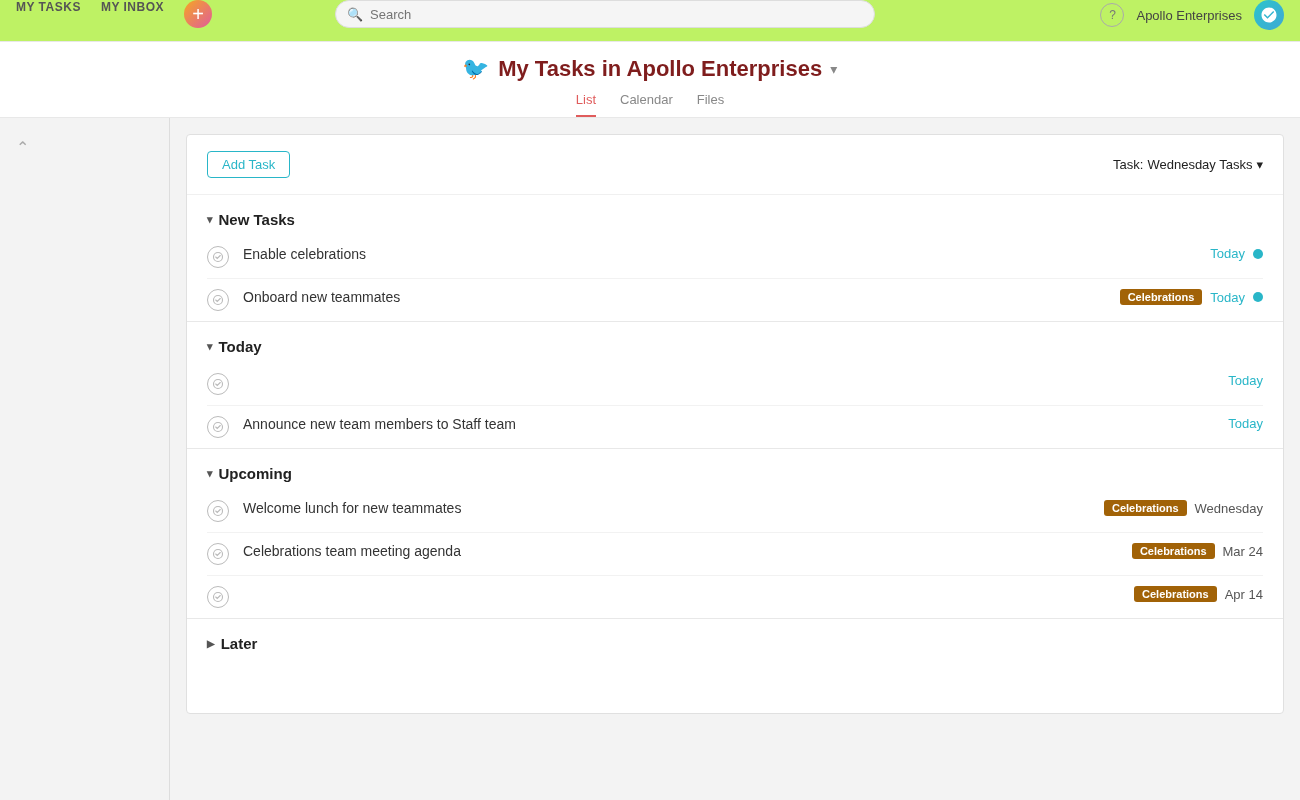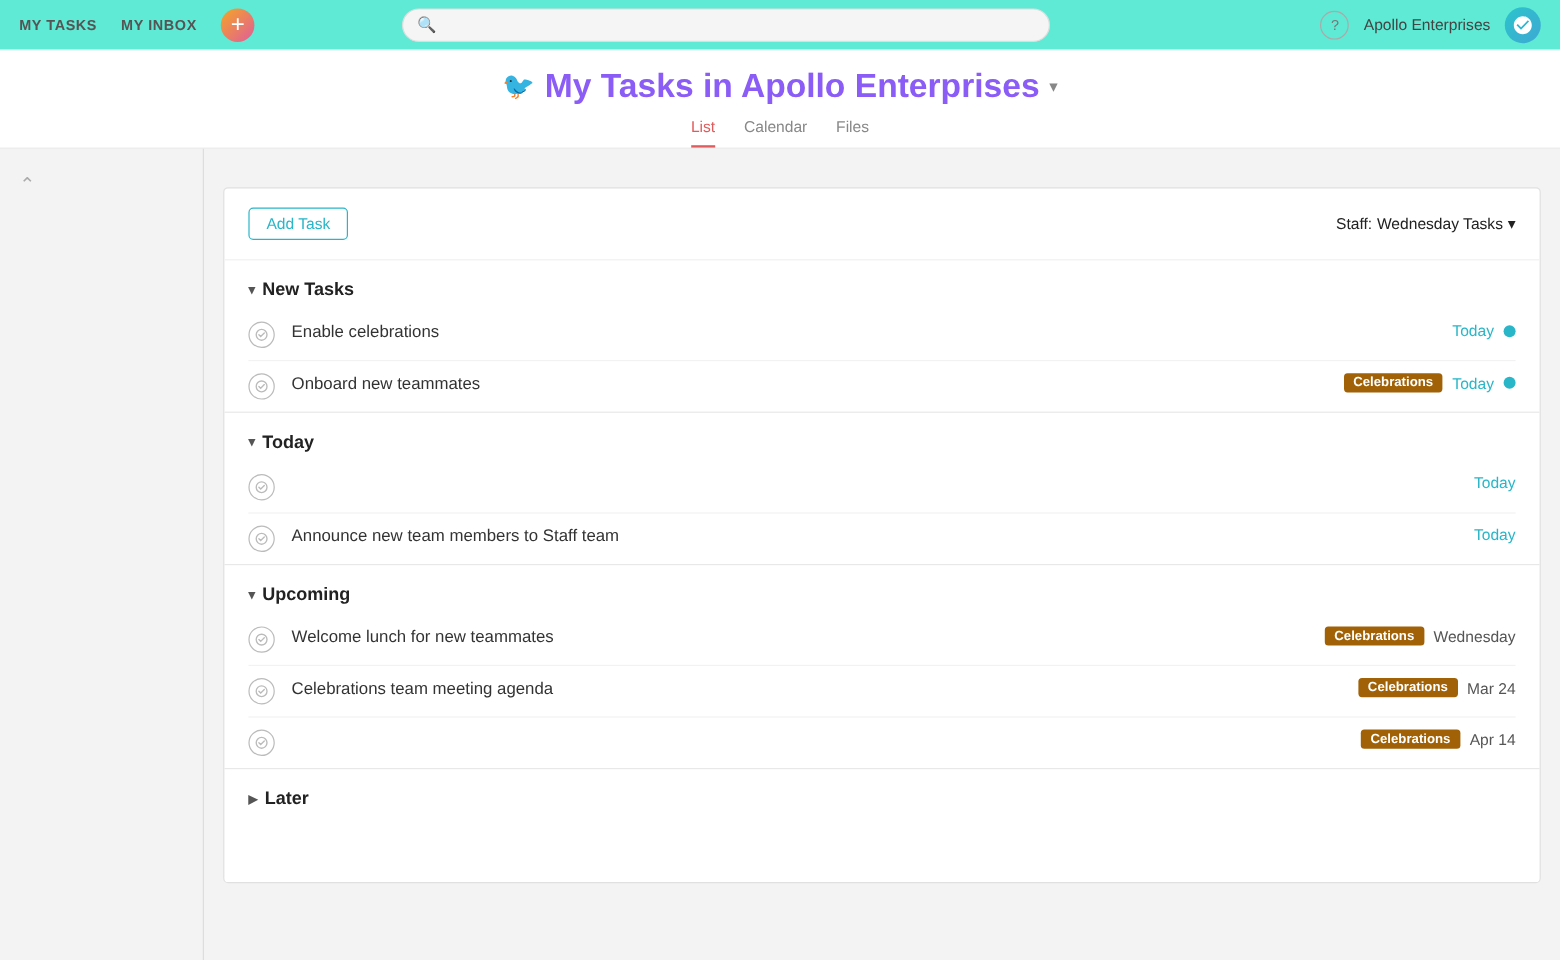--- a/index.html
+++ b/index.html
@@ -1,20 +1,20 @@
 <!DOCTYPE html>
 <html><head>
   <meta charset="utf-8">
   <style>
     * { box-sizing: border-box; margin: 0; padding: 0; }
     body { font-family: -apple-system, BlinkMacSystemFont, 'Segoe UI', sans-serif; background: #f3f3f3; width: 1300px; height: 800px; overflow: hidden; }
 
     
     .top-nav {
-      display: flex; align-items: center; background: #5eead4; height: 42px;
+      display: flex; align-items: flex-start; background: #bef264; height: 42px;
       padding: 0 16px; border-bottom: 1px solid #e8e8e8; gap: 20px;
     }
     .nav-link {
       font-size: 12px; font-weight: 600; color: #555; letter-spacing: 0.5px;
       cursor: pointer; text-decoration: none;
     }
     .add-btn {
       width: 28px; height: 28px; border-radius: 50%;
       background: linear-gradient(135deg, #f5a623, #e05c9b);
       display: flex; align-items: center; justify-content: center;
@@ -48,21 +48,21 @@
     
     .page-header {
       background: #fff; display: flex; flex-direction: column; align-items: center;
       padding: 14px 0 0 0; border-bottom: 1px solid #e8e8e8;
     }
     .page-title-row {
       display: flex; align-items: center; gap: 8px; margin-bottom: 10px;
     }
     .page-title-icon { font-size: 22px; }
     .page-title-text {
-      font-size: 28px; font-weight: 700; color: #8b5cf6;
+      font-size: 22px; font-weight: 700; color: #7f1d1d;
     }
     .page-title-chevron { color: #888; font-size: 14px; cursor: pointer; }
     .tabs { display: flex; gap: 24px; }
     .tab {
       font-size: 13px; color: #888; padding-bottom: 8px; cursor: pointer;
       border-bottom: 2px solid transparent;
     }
     .tab.active { color: #e05c5c; border-bottom: 2px solid #e05c5c; font-weight: 500; }
 
     
@@ -75,21 +75,21 @@
     }
     .sidebar-arrow {
       padding: 8px 16px; color: #aaa; font-size: 16px; cursor: pointer;
     }
 
     
     .content {
       flex: 1; background: #f3f3f3; overflow-y: auto; padding: 0 16px 16px 16px;
     }
     .content-inner {
-      background: #fff; border-radius: 4px; margin-top: 32px;
+      background: #fff; border-radius: 4px; margin-top: 16px;
       border: 1px solid #e0e0e0; min-height: 580px;
     }
     .content-toolbar {
       padding: 16px 20px; display: flex; align-items: center; justify-content: space-between;
       border-bottom: 1px solid #f0f0f0;
     }
     .add-task-btn {
       border: 1.5px solid #29b6c8; background: #fff; color: #29b6c8;
       padding: 5px 14px; border-radius: 4px; font-size: 13px; cursor: pointer;
       font-weight: 500;
@@ -149,20 +149,21 @@
 </head>
 <body>
 
 <nav class="top-nav">
   <a class="nav-link">MY TASKS</a>
   <a class="nav-link">MY INBOX</a>
   <button class="add-btn">+</button>
 
   <div class="search-bar">
     <span class="search-icon-svg">🔍</span>
+    <input class="search-input" type="text" placeholder="Search" style="">
   </div>
 
   <div class="nav-right">
     <button class="help-btn">?</button>
     <span class="org-name">Apollo Enterprises</span>
     <div class="avatar">
       <svg width="18" height="18" viewBox="0 0 24 24" fill="white">
           <path d="M12 2C6.48 2 2 6.48 2 12s4.48 10 10 10 10-4.48 10-10S17.52 2 12 2zm-2 15l-5-5 1.41-1.41L10 14.17l7.59-7.59L19 8l-9 9z"></path>
         </svg>
     </div>
@@ -186,21 +187,21 @@
   <aside class="sidebar">
     <div class="sidebar-arrow">⌃</div>
   </aside>
 
   <main class="content">
     <div class="content-inner">
 
       <div class="content-toolbar">
         <button class="add-task-btn">Add Task</button>
         <div class="view-filter">
-          <span>Staff:</span>
+          <span>Task:</span>
           <span>Wednesday Tasks</span>
           <span>▾</span>
         </div>
       </div>
 
       <div class="section">
         <div class="section-header">
           <span class="section-arrow">▾</span>
           <span>New Tasks</span>
         </div>

